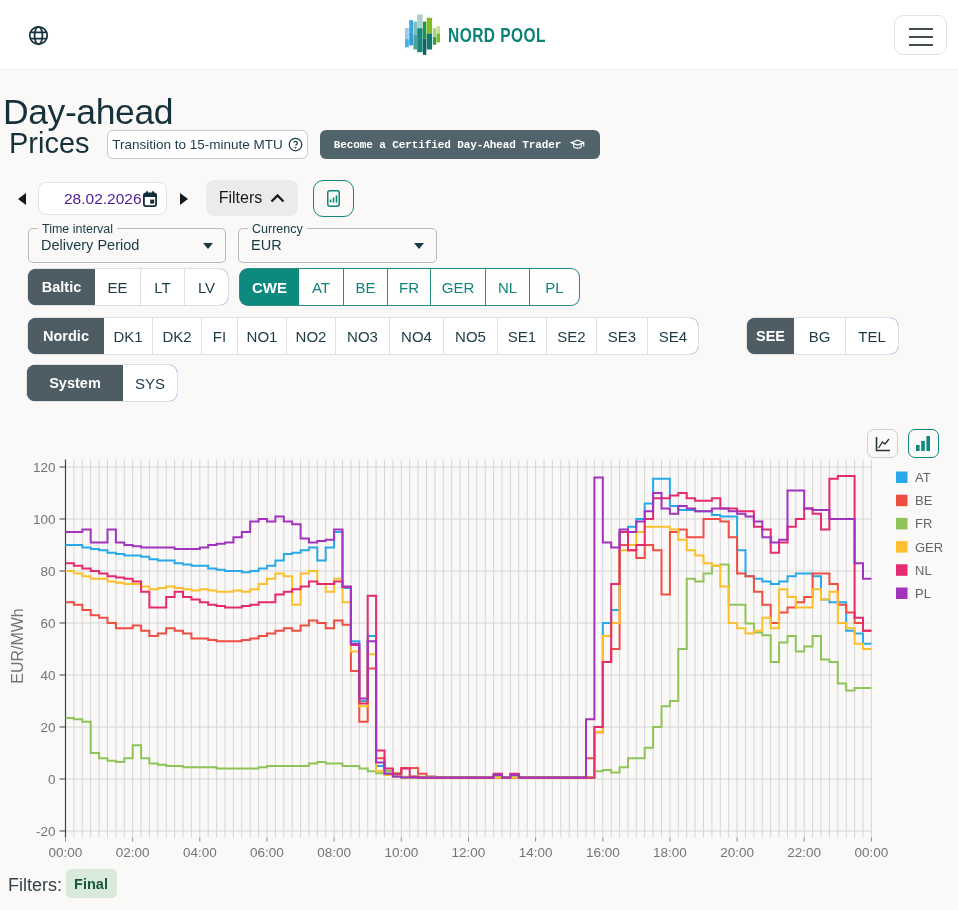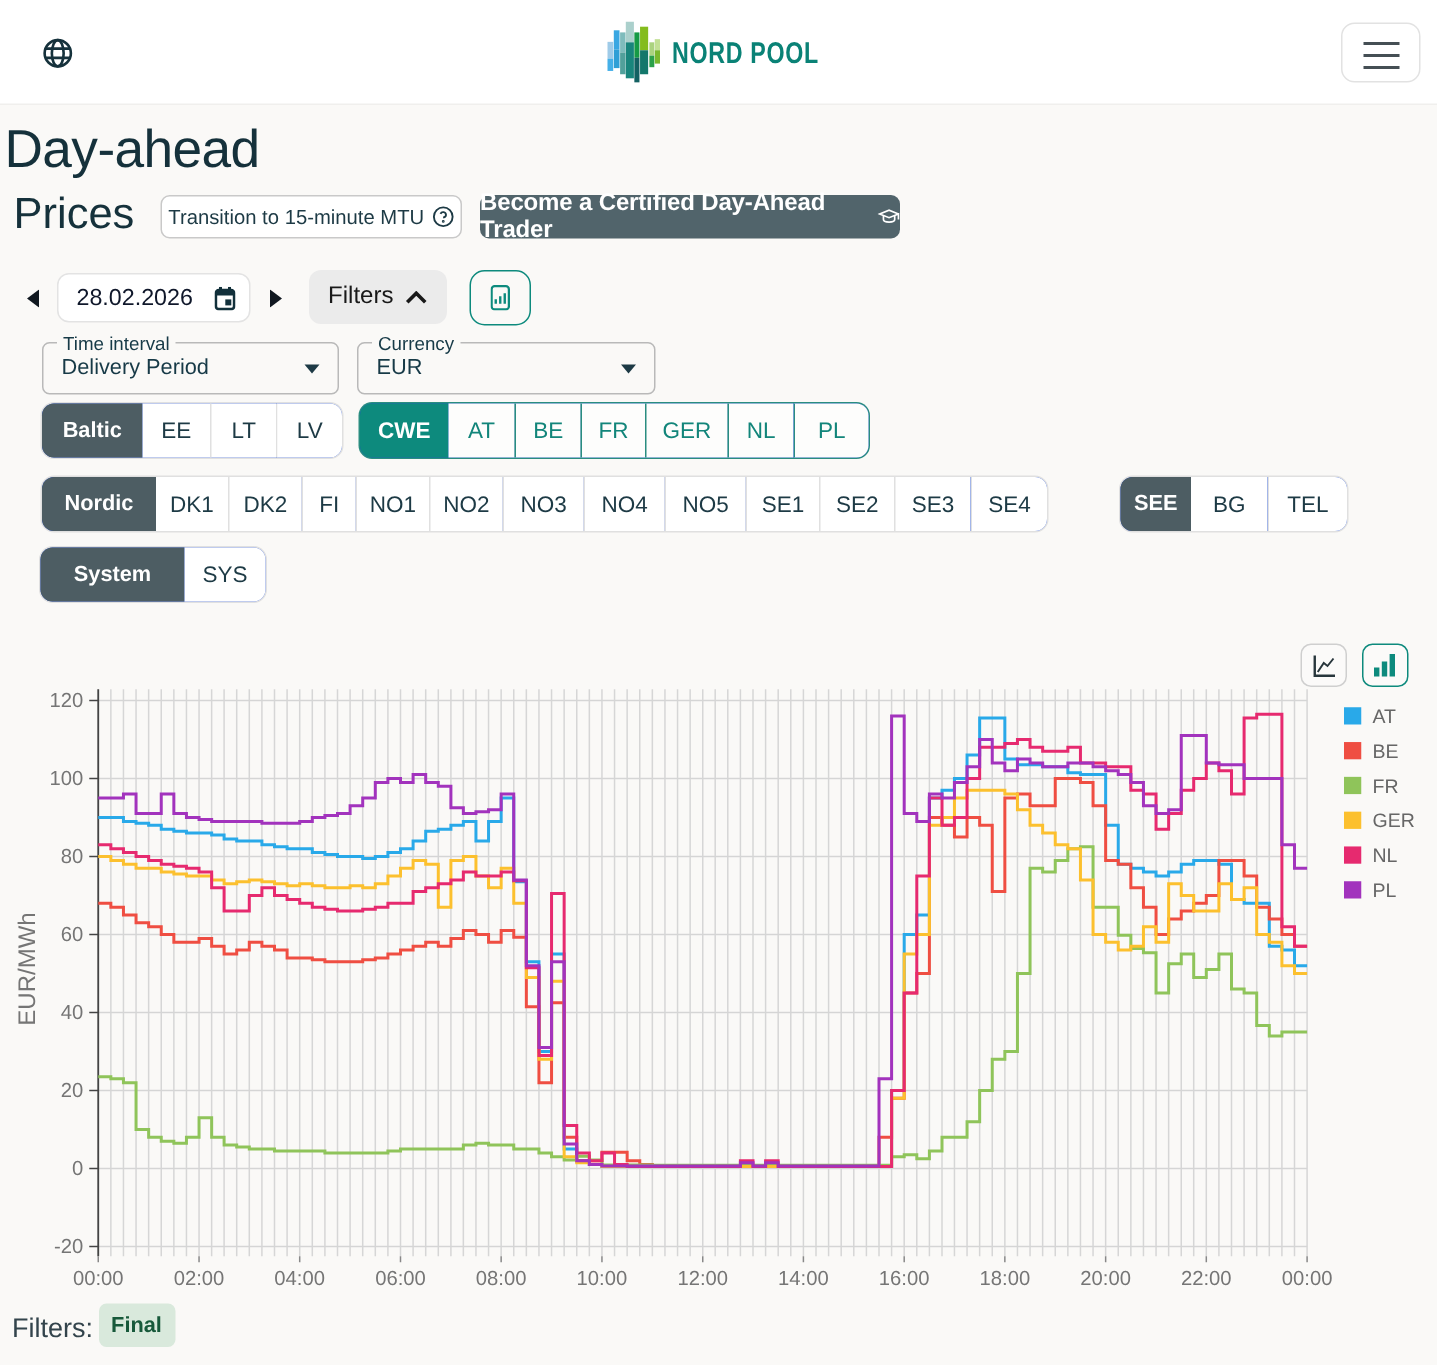--- a/index.html
+++ b/index.html
@@ -1,25 +1,25 @@
 <!DOCTYPE html>
 <html><head><meta charset="utf-8">
 <style>
 * { margin:0; padding:0; box-sizing:border-box; }
 html,body { width:958px; height:910px; background:#faf9f7; font-family:"Liberation Sans",sans-serif; position:relative; overflow:hidden; }
 .abs { position:absolute; }
 #header { position:absolute; left:0; top:0; width:958px; height:70px; background:#fff; border-bottom:1px solid #f0efed; }
 #burger { position:absolute; left:894px; top:15px; width:53px; height:40px; background:#fff; border:1px solid #e2e2e2; border-radius:9px; }
 #burger span { position:absolute; left:14px; width:24px; height:2.4px; background:#454f54; }
-h1 { position:absolute; left:3px; top:79px; font-size:35.5px; font-weight:500; color:#15313b; letter-spacing:-0.4px; }
+h1 { position:absolute; left:3px; top:92px; font-size:35.5px; font-weight:500; color:#15313b; letter-spacing:-0.4px; }
 #prices { position:absolute; left:9px; top:127px; font-size:29px; font-weight:500; color:#15313b; }
 .btn-mtu { position:absolute; left:107px; top:130px; width:201px; height:29px; background:#fff; border:1px solid #c9c9c9; border-radius:6px; font-size:13.5px; color:#1d3a45; display:flex; align-items:center; justify-content:center; gap:5px;text-align:center; }
-.btn-trader { position:absolute; left:320px; top:130px; width:280px; height:29px; background:#51646b; border-radius:6px; color:#fff; font-size:16px; font-weight:700; display:flex; align-items:center; justify-content:center; gap:8px; letter-spacing:-0.1px; }
+.btn-trader { position:absolute; left:320px; top:130px; width:280px; height:29px; background:#51646b; border-radius:6px; color:#fff; font-size:11px; font-weight:700; display:flex; align-items:center; justify-content:center; gap:8px; letter-spacing:-0.1px;font-family:Liberation Mono, monospace; }
 #datebox { position:absolute; left:38px; top:182px; width:129px; height:33px; background:#fff; border:1px solid #e3e3e3; border-radius:8px; }
-#datebox .d { position:absolute; left:12px; top:7px; font-size:15.5px; color:#0f172a; }
+#datebox .d { position:absolute; left:25px; top:7px; font-size:15.5px; color:#4c1d95; }
 #filters { position:absolute; left:206px; top:180px; width:92px; height:36px; background:#ebebeb; border-radius:8px; color:#191919; font-size:16px; display:flex; align-items:center; justify-content:center; gap:8px;text-align:center; }
 #chartdoc { position:absolute; left:313px; top:180px; width:41px; height:37px; border:1.5px solid #0d8a7d; border-radius:10px; background:#faf9f7; }
 .fieldset { position:absolute; height:35px; background:#faf9f7; border:1px solid #b9b9b9; border-radius:5px; }
 .fieldset .lbl { position:absolute; left:9px; top:-7px; font-size:12.5px; color:#173a47; background:#faf9f7; padding:0 4px; white-space:nowrap; }
 .fieldset .val { position:absolute; left:12px; top:8px; font-size:14.5px; color:#173a47; }
 .fieldset .arr { position:absolute; right:12px; top:14px; width:0; height:0; border-left:5.5px solid transparent; border-right:5.5px solid transparent; border-top:6px solid #1d3a45; }
 .grp { position:absolute; display:flex; height:36px; border-radius:8px; background:#1d4ed8; }
 .grp .seg { height:36px; display:flex; align-items:center; justify-content:center; font-size:15px; }
 .seg.dark { background:#4d5d63; color:#fff; font-weight:700; font-size:14.5px; }
 .seg.lite { background:#fff; color:#1d3a45; border-left:1px solid #e0e0e0; }

